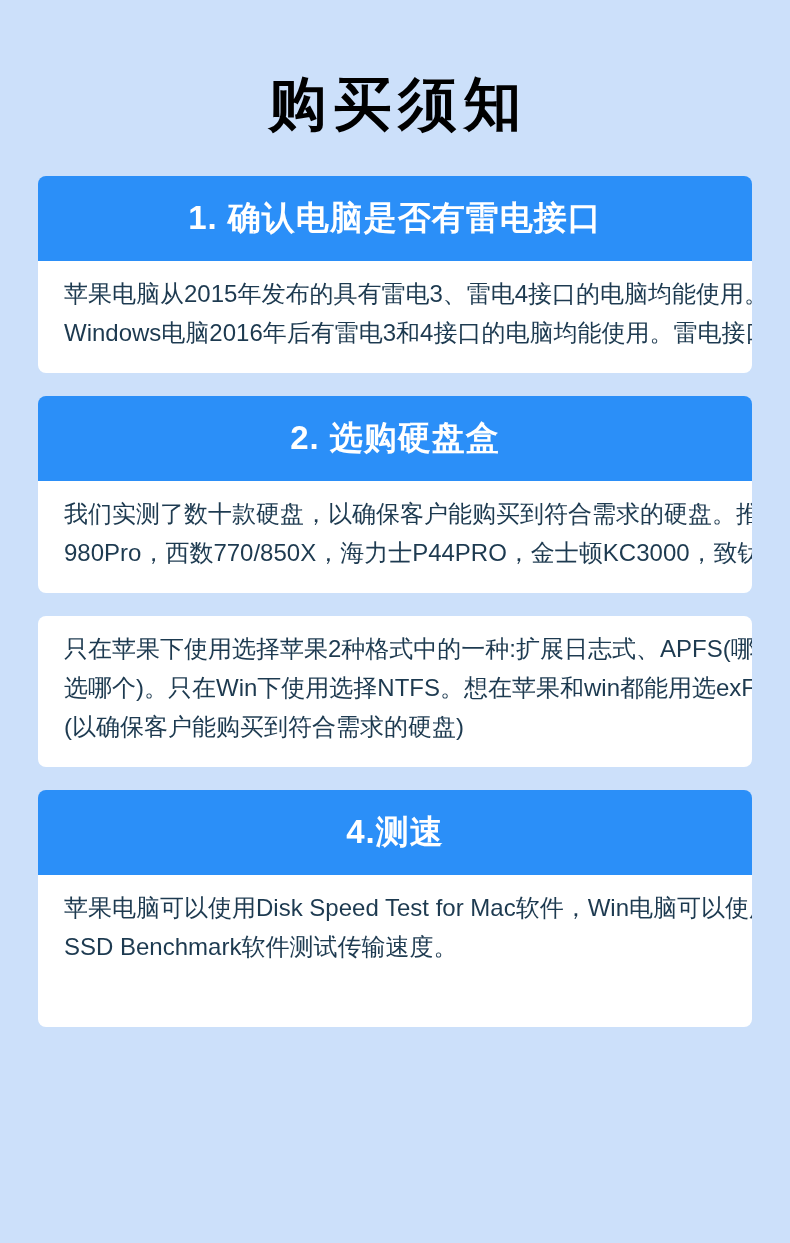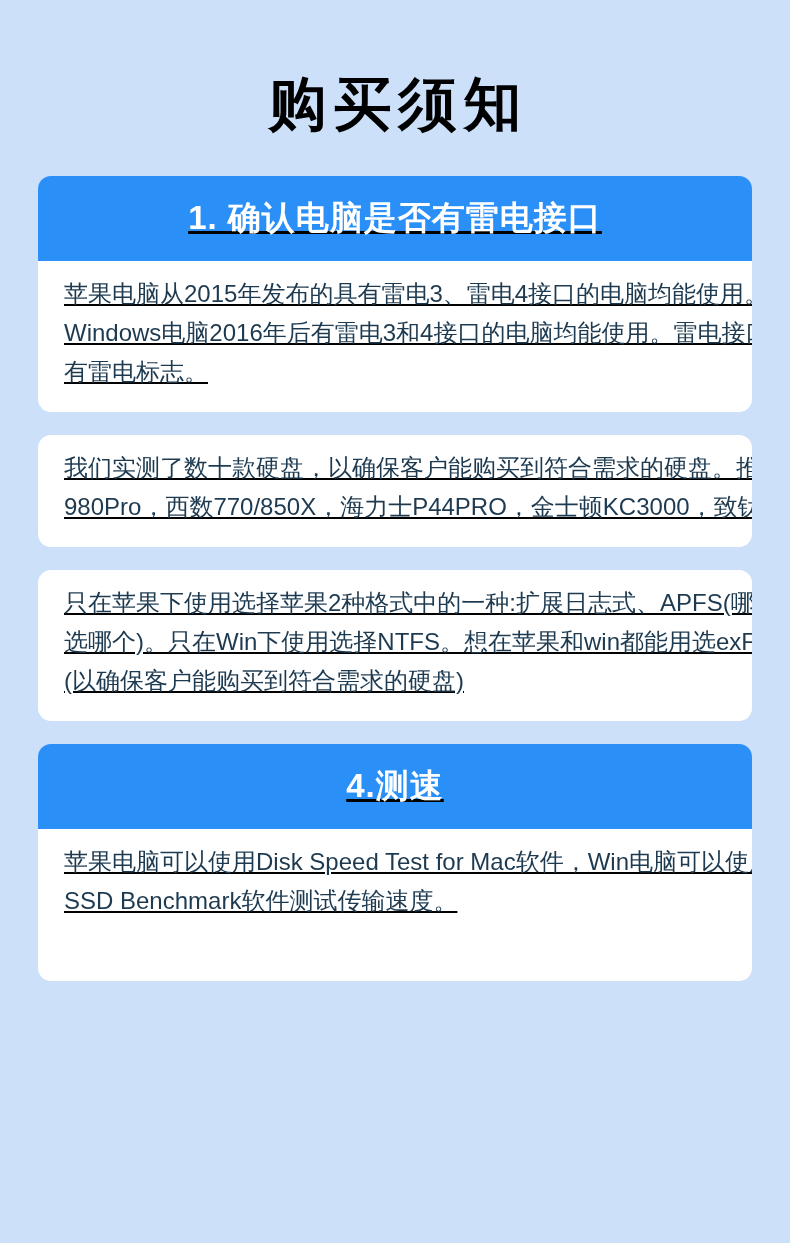--- a/index.html
+++ b/index.html
@@ -34,23 +34,22 @@
     color: var(--title-black);
     text-indent: 7px; 
   }
   .cards {
     margin: 29px 38px 0 38px;
     display: flex;
     flex-direction: column;
     gap: 23px;
   }
   .card {
-    border-radius: 13px;
+    border-radius: 8px;
     overflow: hidden;
-    text-decoration: underline;
   }
   .card-header {
     height: 85px;
     background: var(--header-blue);
     color: #ffffff;
     display: flex;
     align-items: center;
     justify-content: center;
     font-size: 33px;
     font-weight: bold;
@@ -77,25 +76,25 @@
 
   <h1 class="page-title">购买须知</h1>
 
   <div class="cards">
 
     <div class="card">
       <div class="card-header">1. 确认电脑是否有雷电接口</div>
       <div class="card-body">
         <div class="body-line">苹果电脑从2015年发布的具有雷电3、雷电4接口的电脑均能使用。</div>
         <div class="body-line">Windows电脑2016年后有雷电3和4接口的电脑均能使用。雷电接口旁</div>
-        <div class="body-line">有雷电标志。</div>
       </div>
     </div>
 
     <div class="card">
+      <div class="card-header">2. 选购硬盘盒</div>
       <div class="card-body">
         <div class="body-line">我们实测了数十款硬盘，以确保客户能购买到符合需求的硬盘。推荐三星</div>
         <div class="body-line">980Pro，西数770/850X，海力士P44PRO，金士顿KC3000，致钛7100，</div>
       </div>
     </div>
 
     <div class="card">
       <div class="card-body">
         <div class="body-line">只在苹果下使用选择苹果2种格式中的一种:扩展日志式、APFS(哪个快就</div>
         <div class="body-line">选哪个)。只在Win下使用选择NTFS。想在苹果和win都能用选exFAT</div>

